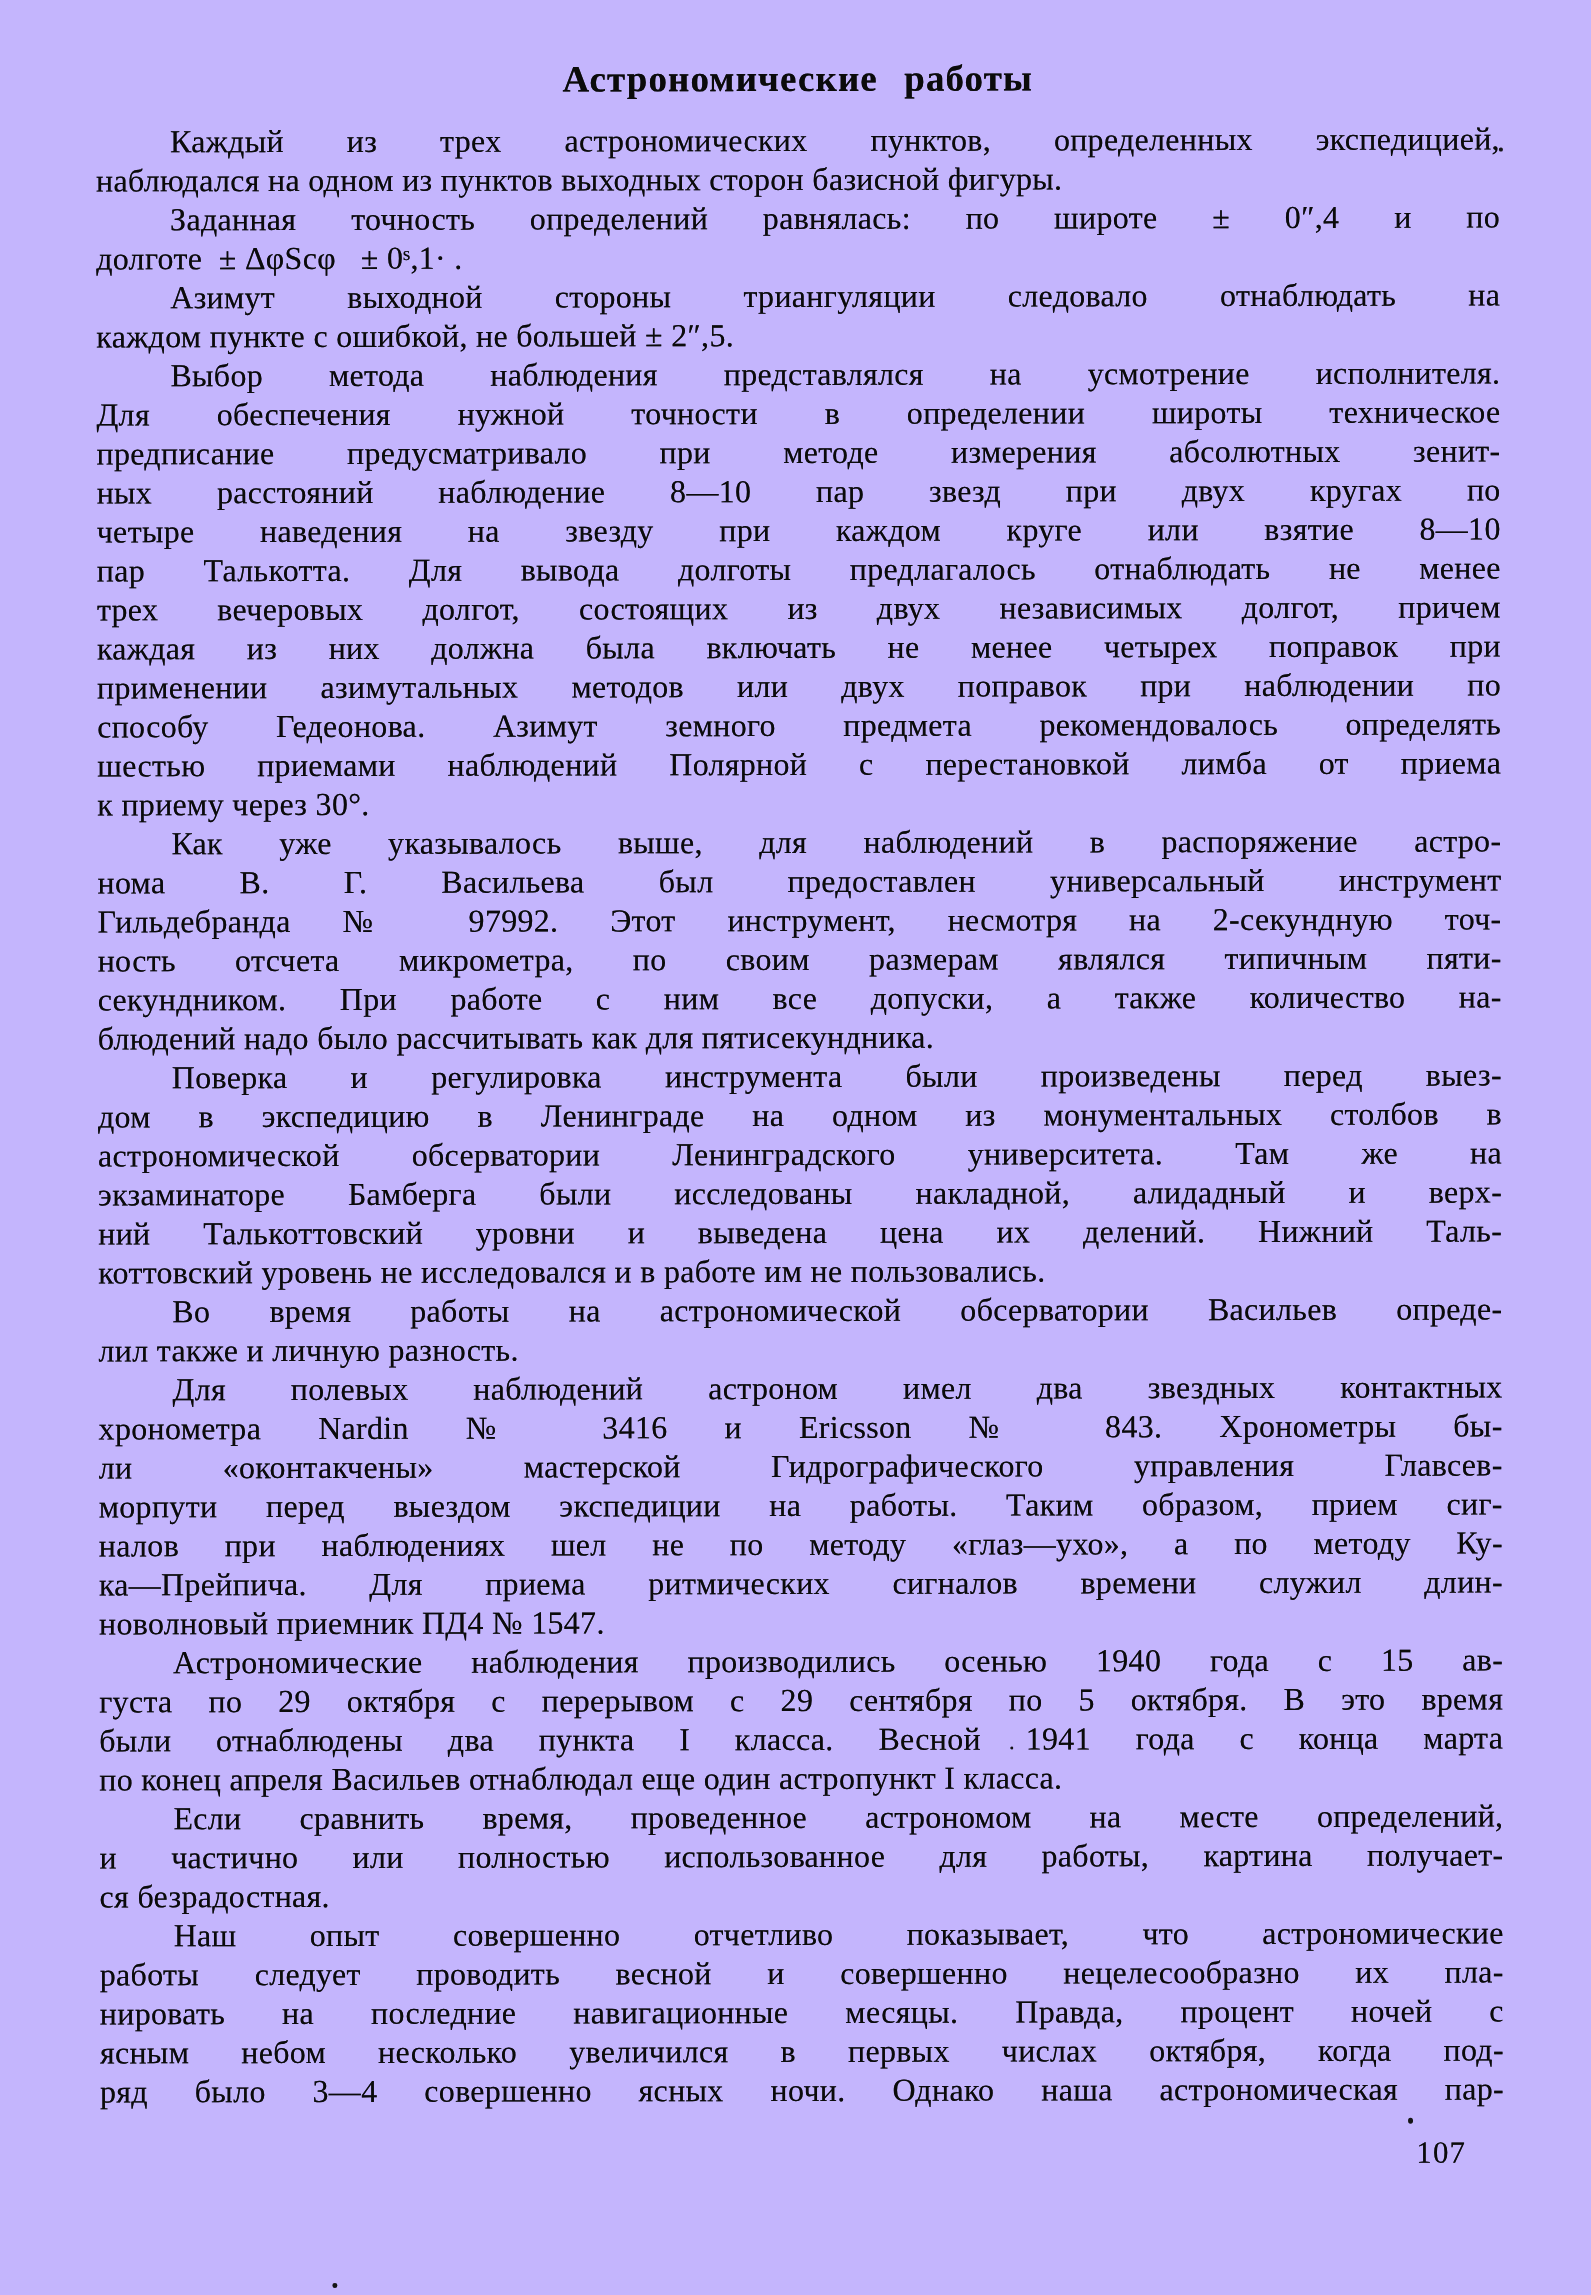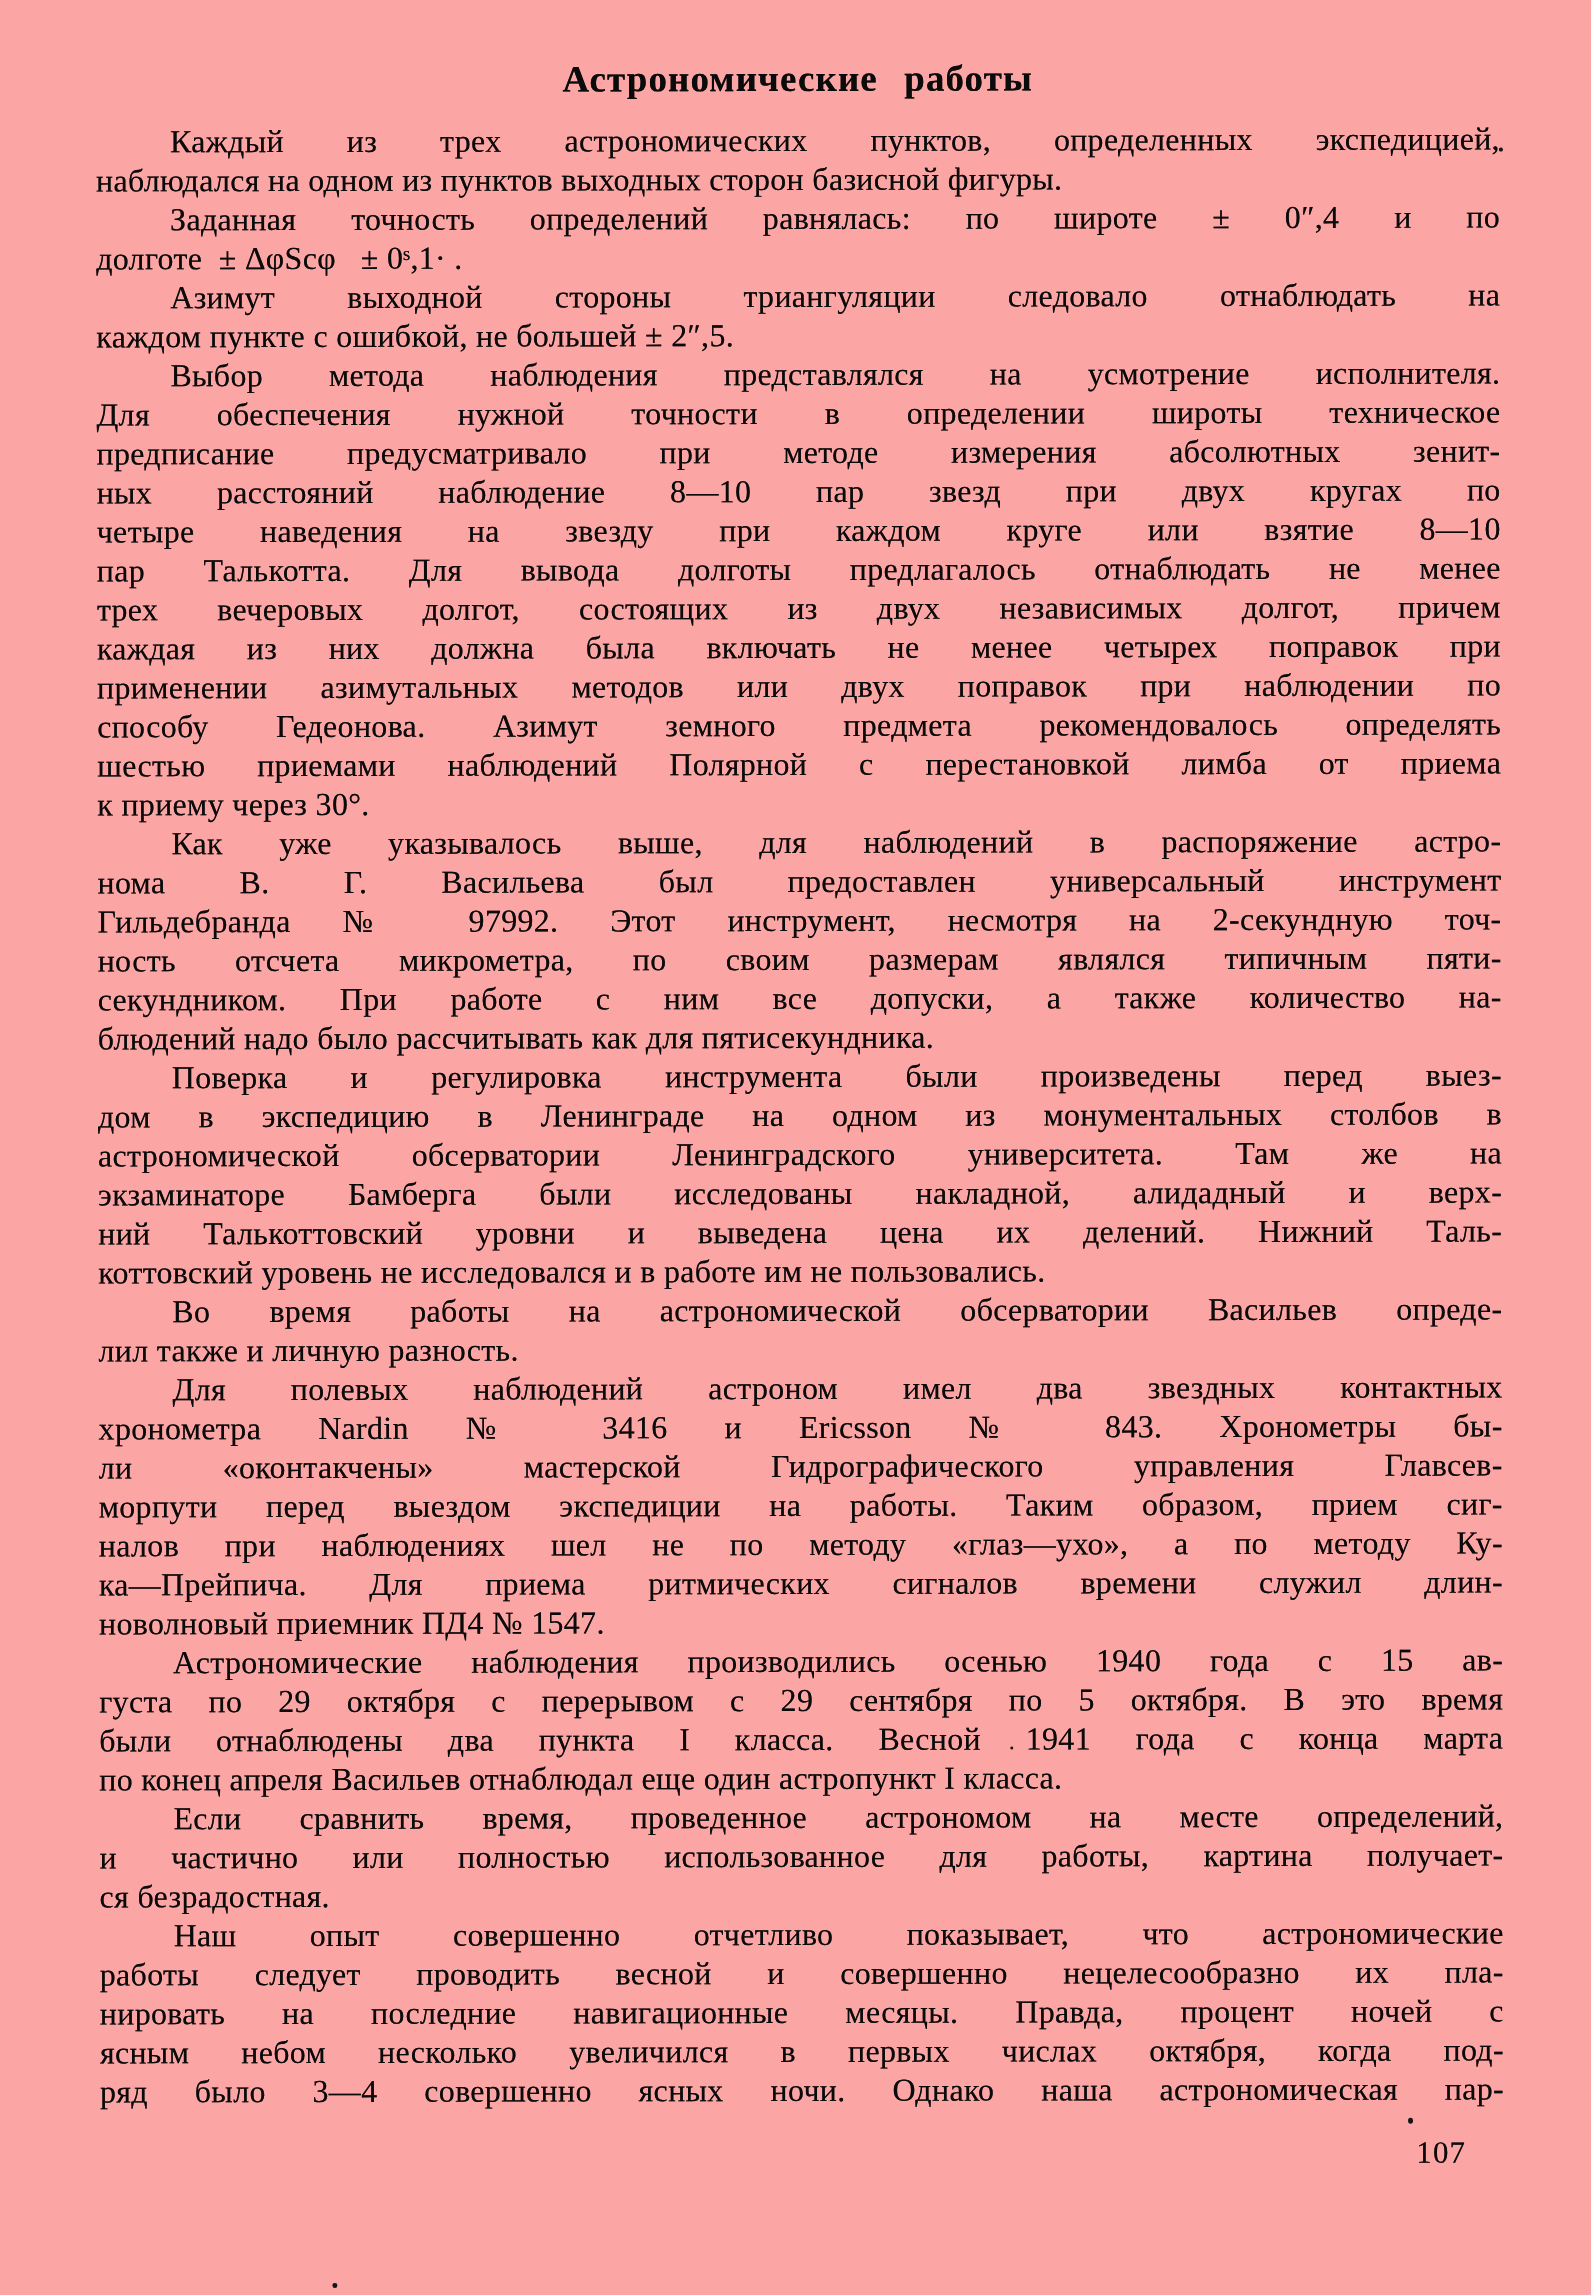--- a/index.html
+++ b/index.html
@@ -5,21 +5,21 @@
   html, body {
     margin: 0;
     padding: 0;
     background: #e8e8e4;
   }
   .page {
     position: relative;
     width: 1592px;
     height: 2295px;
     margin: 0 auto;
-    background: #fca5a5;
+    background: #c4b5fd;
     color: #0b0b0b;
     font-family: "Liberation Serif", "DejaVu Serif", "DejaVu Sans", serif;
     overflow: hidden;
   }
   .sheet {
     position: absolute;
     inset: 0;
     transform: rotate(-0.12deg);
   }
   .title {

